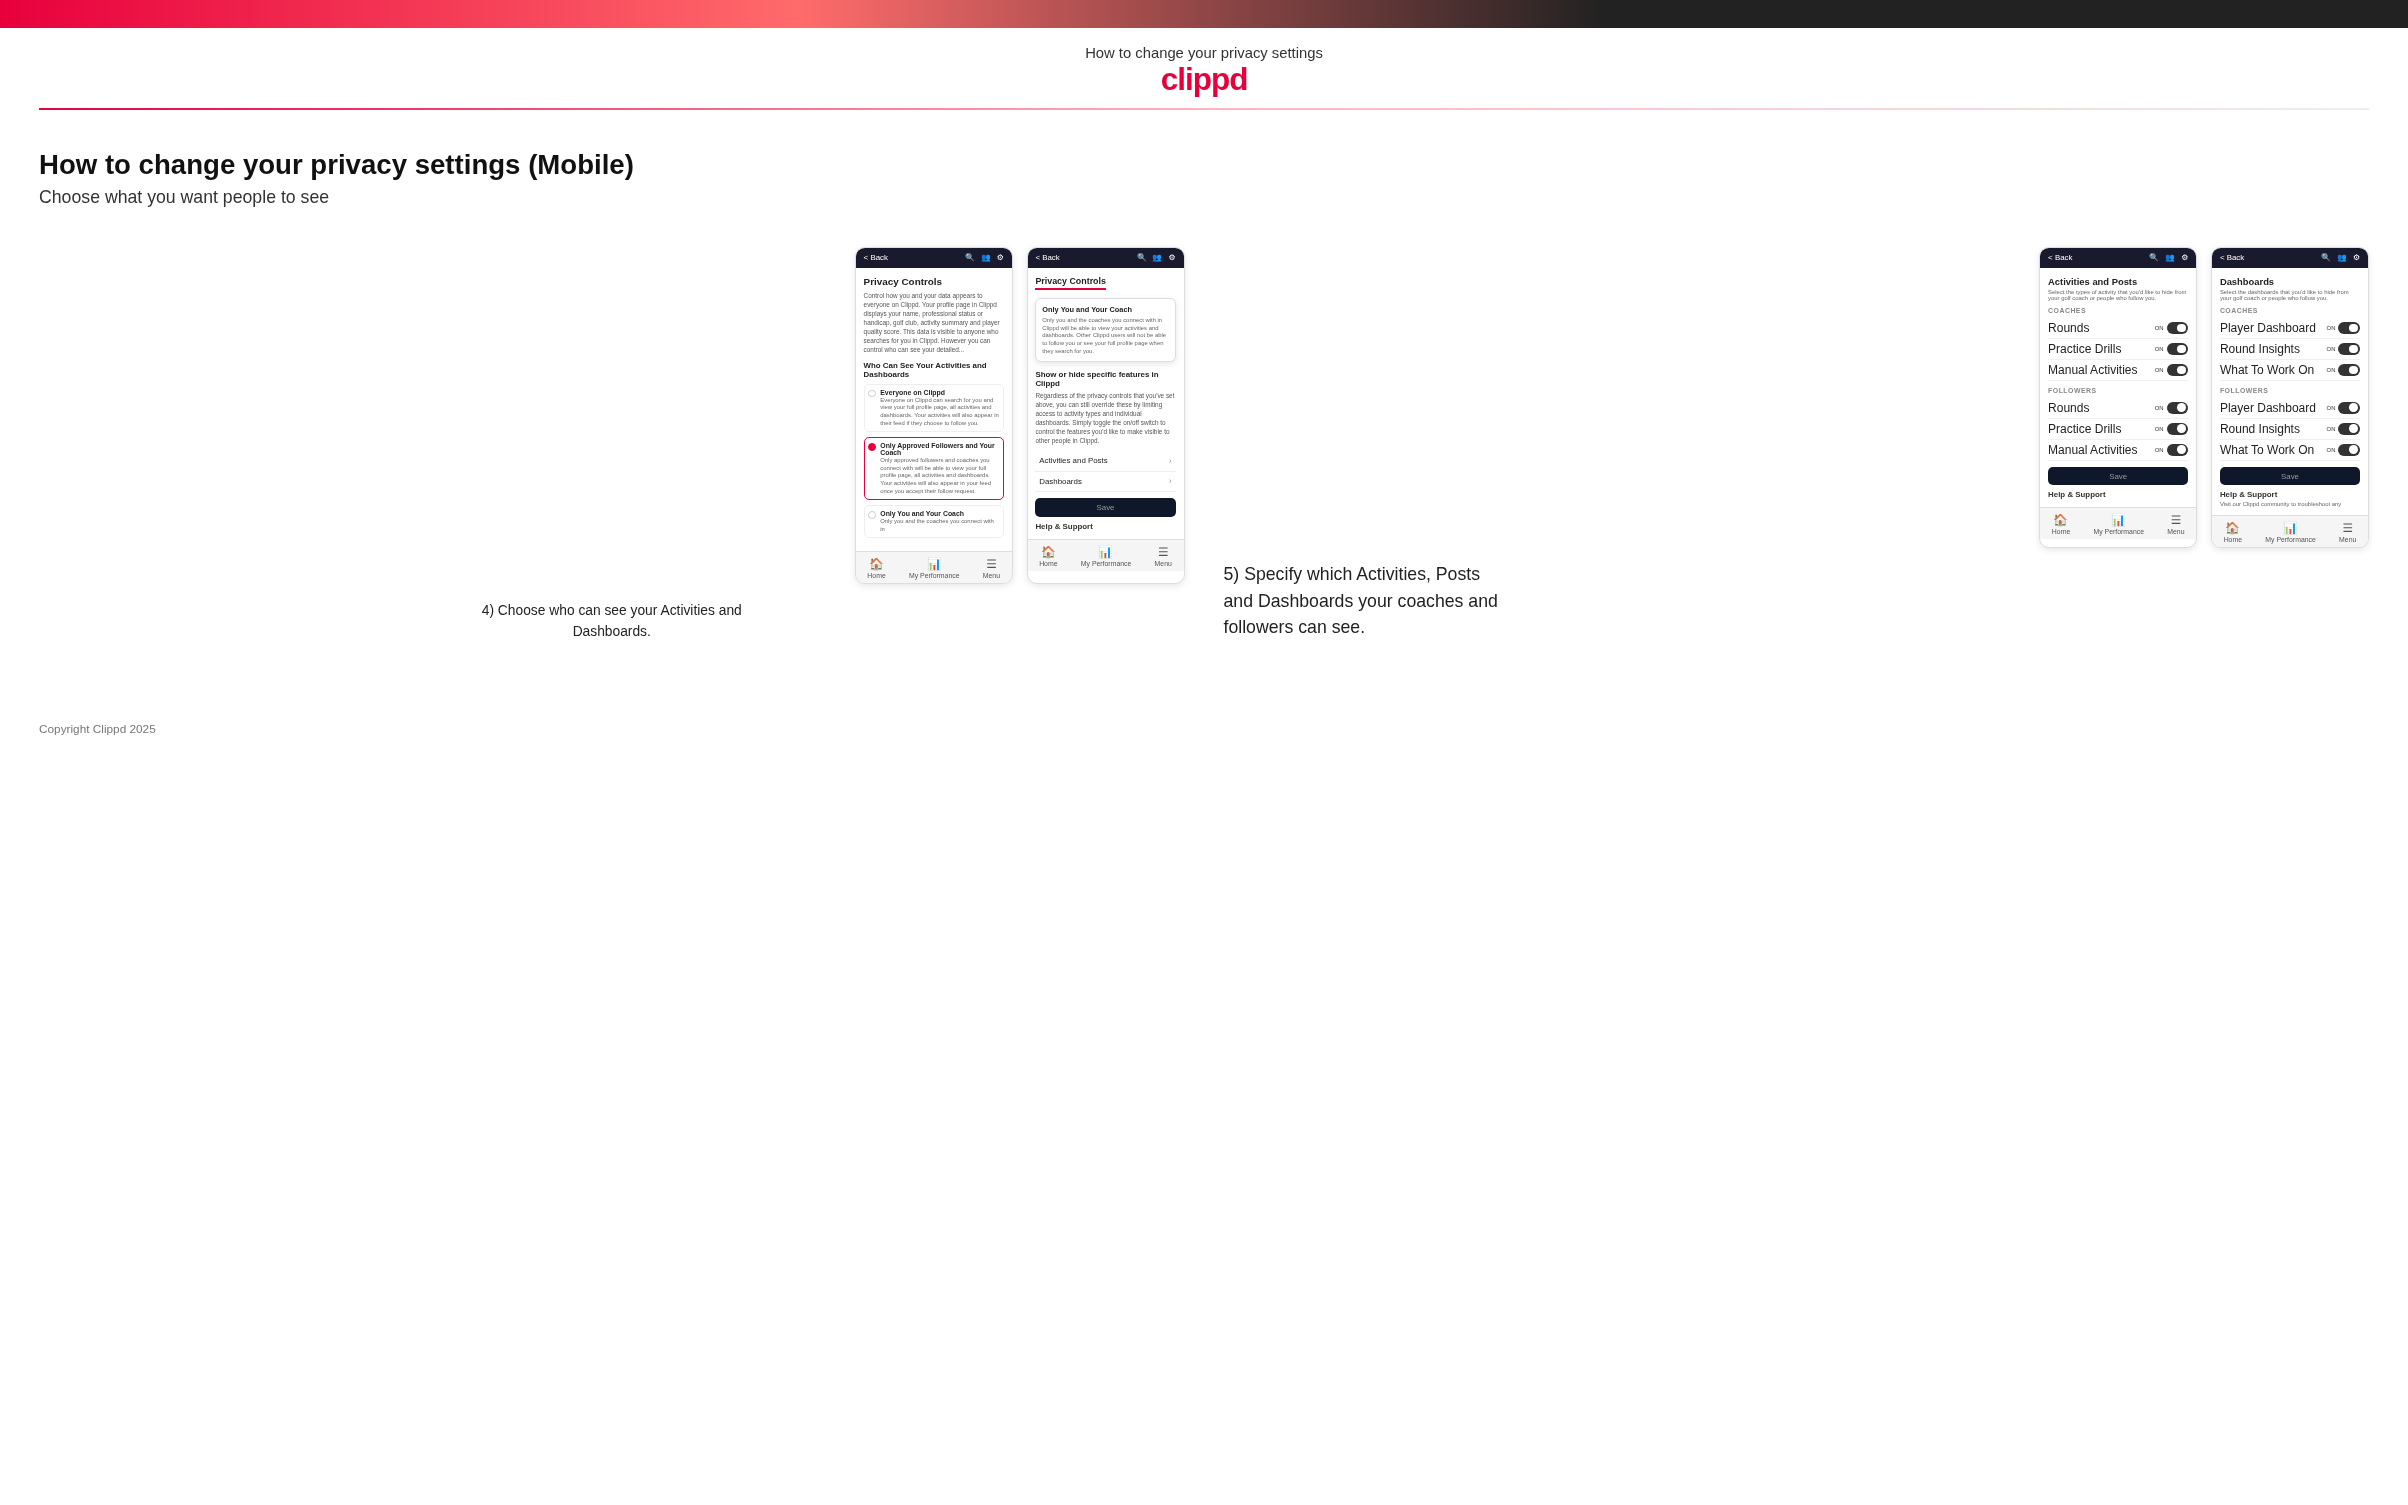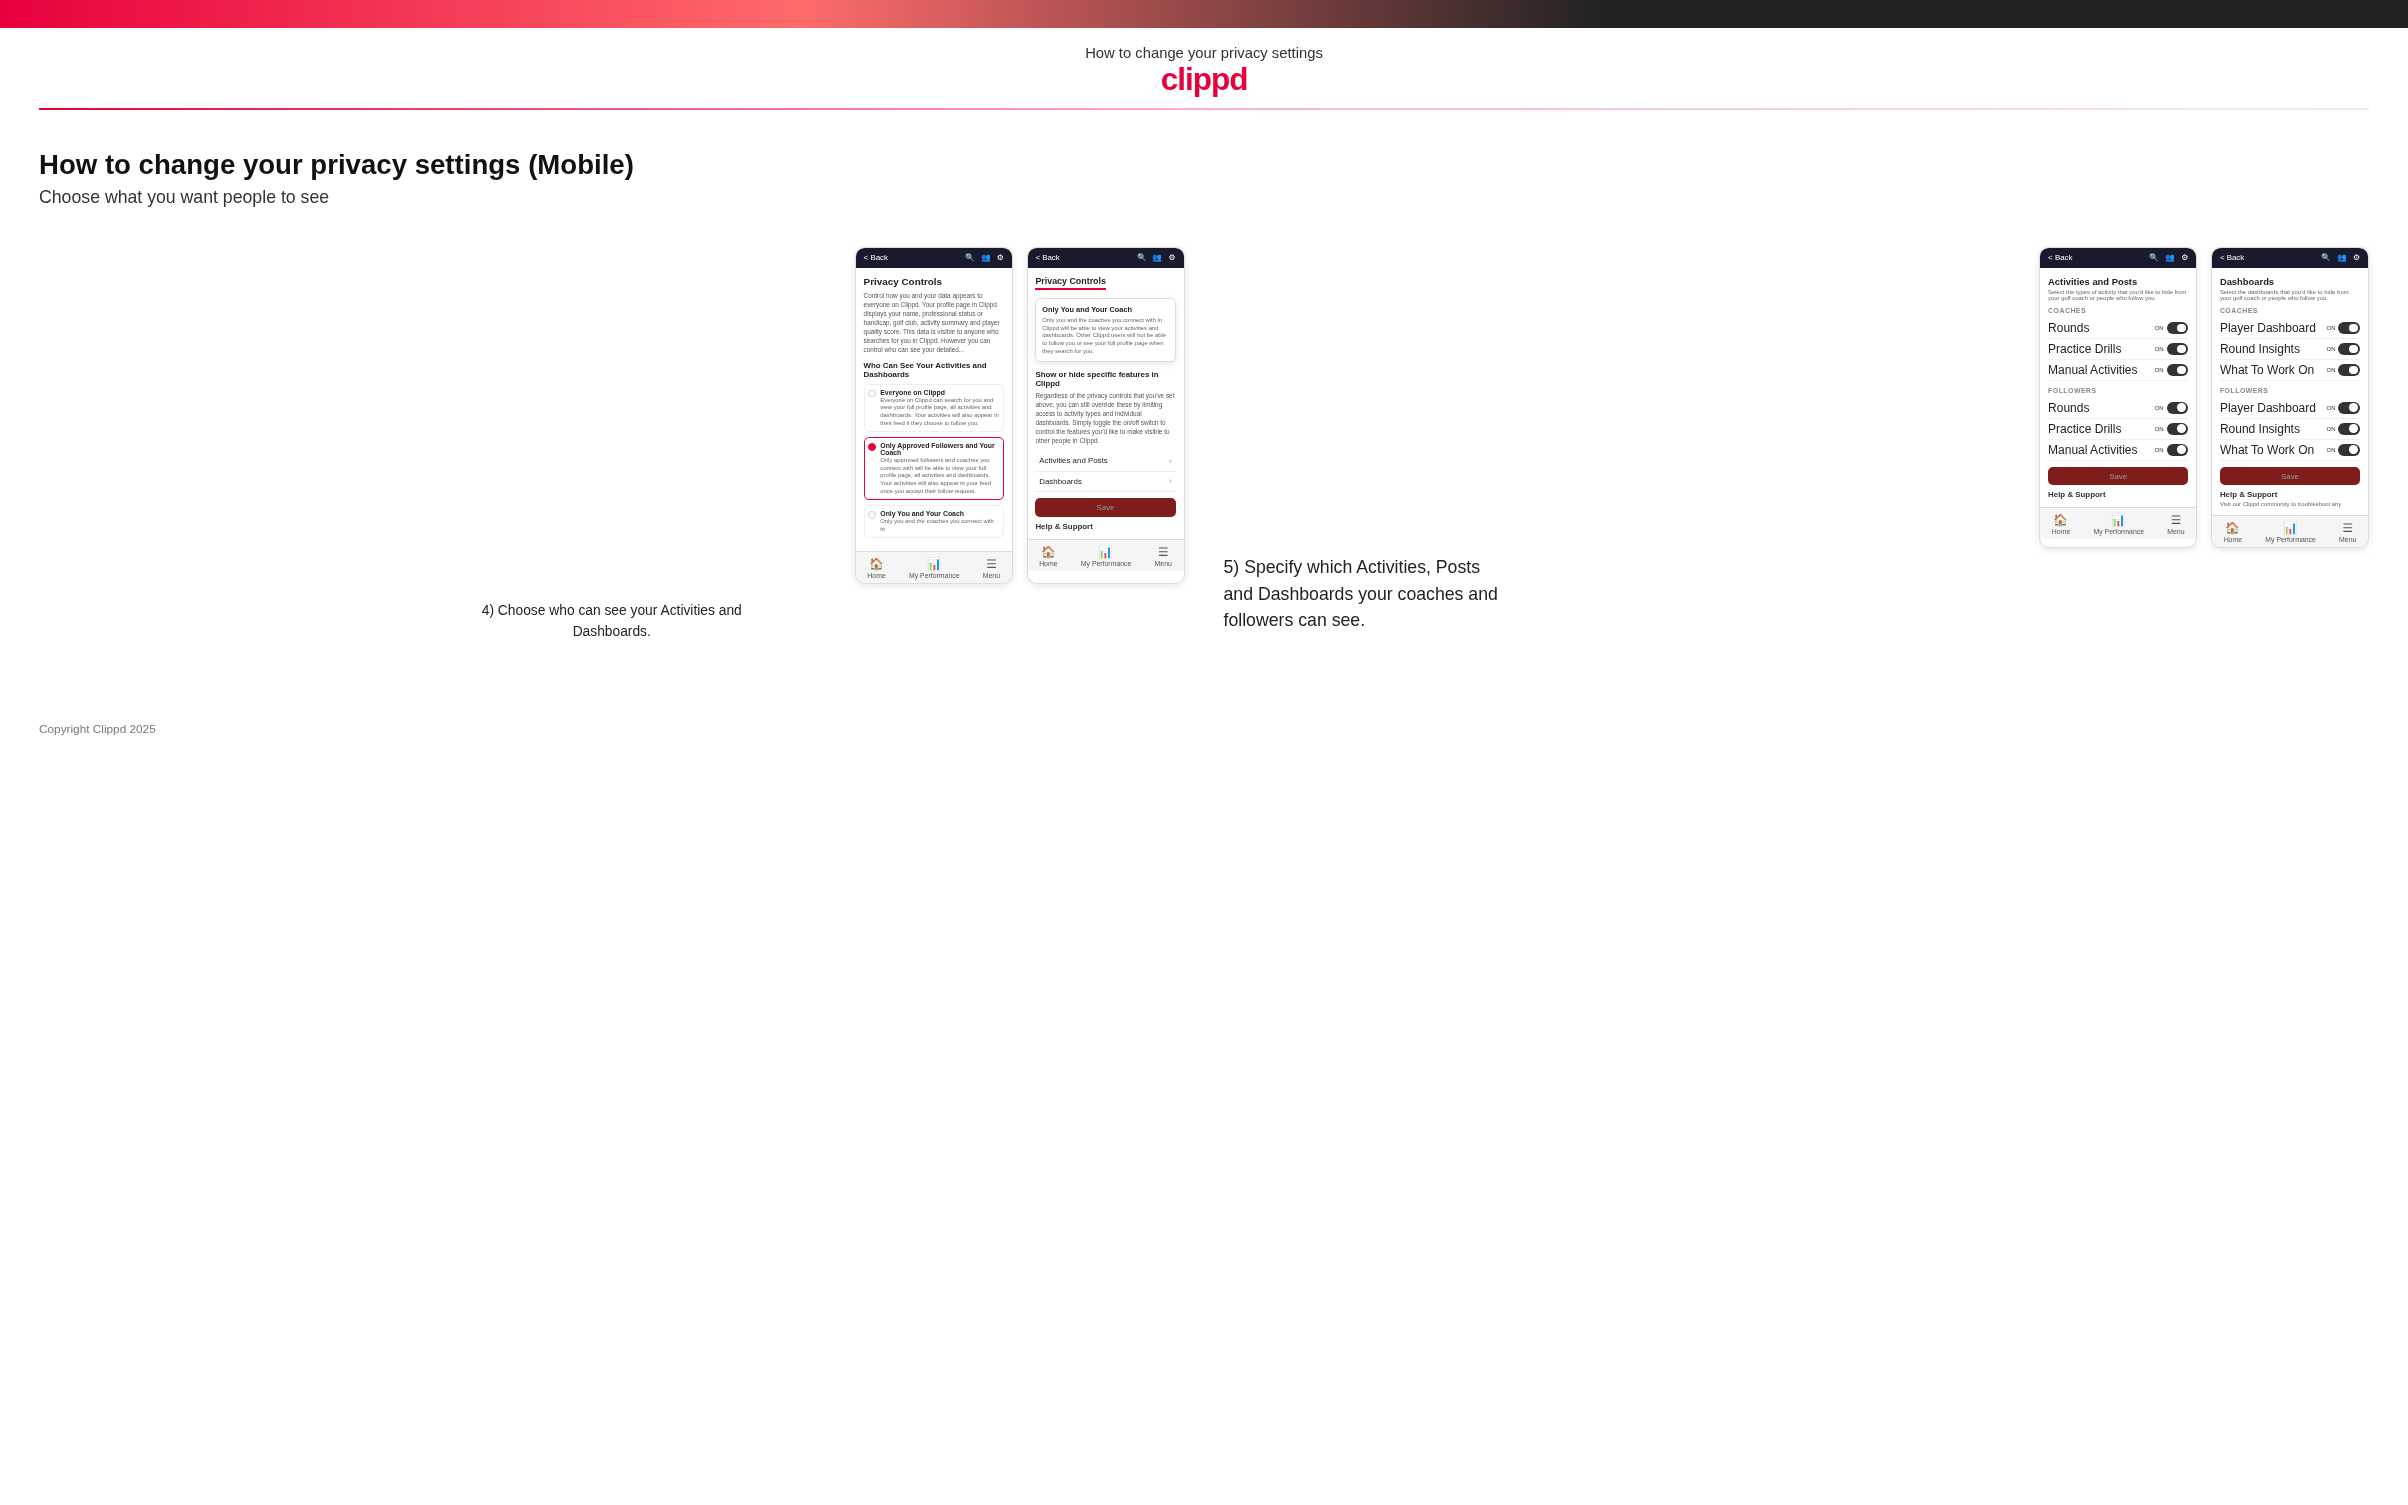--- a/index.html
+++ b/index.html
@@ -216,21 +216,21 @@
     .menu-row-label {
       font-size: 7.9px;
     }
 
     .chevron {
       color: #999;
       font-size: 8.9px;
     }
 
     .save-btn {
-      background: #7f1d1d;
+      background: #0f172a;
       color: #999;
       border: none;
       border-radius: 4.9px;
       width: 100%;
       padding: 4.9px;
       font-size: 7.9px;
       margin-top: 5.9px;
       text-align: center;
     }
 
@@ -635,21 +635,21 @@
               <span>My Performance</span>
             </div>
             <div class="footer-item">
               <span class="footer-icon">☰</span>
               <span>Menu</span>
             </div>
           </div>
         </div>
       </div>
 
-      <div style="margin-top:6px; font-size:17.7px; line-height:1.5; color:#222; max-width:394px;">
+      <div style="margin-top:13px; font-size:17.7px; line-height:1.5; color:#222; max-width:394px;">
         <span>
           <span>5) Specify which Activities, Posts</span><br>
           <span>and Dashboards your  coaches and</span><br>
           <span>followers can see.</span>
         </span>
       </div>
     </div>
 
   </div>
 </div>

